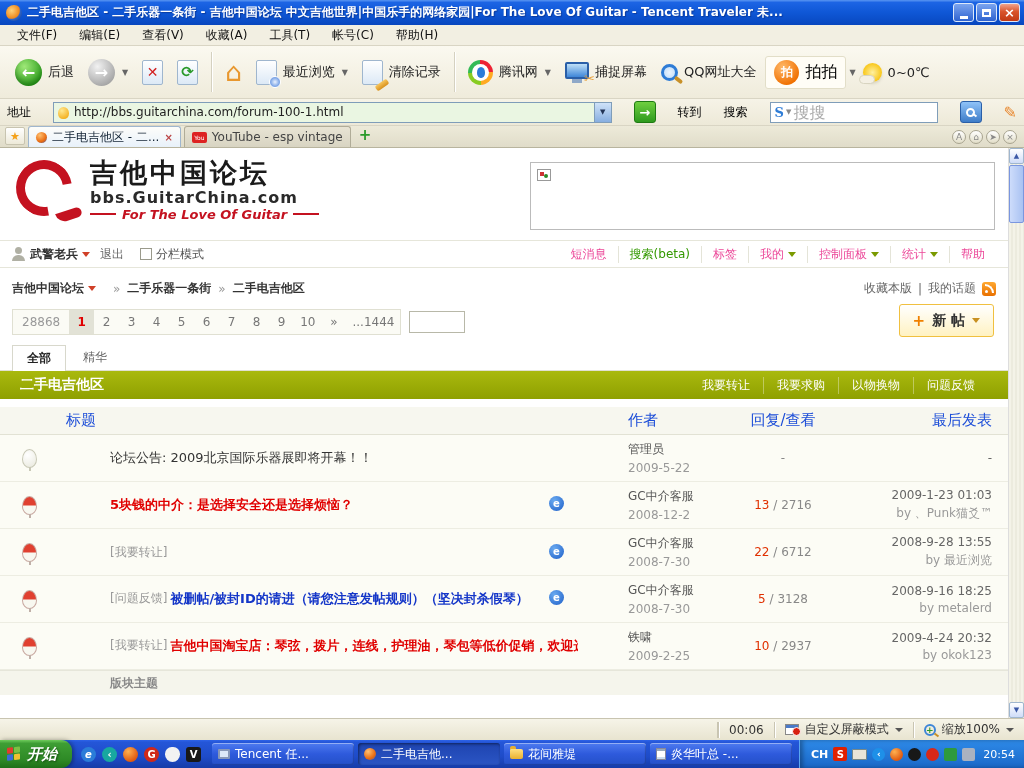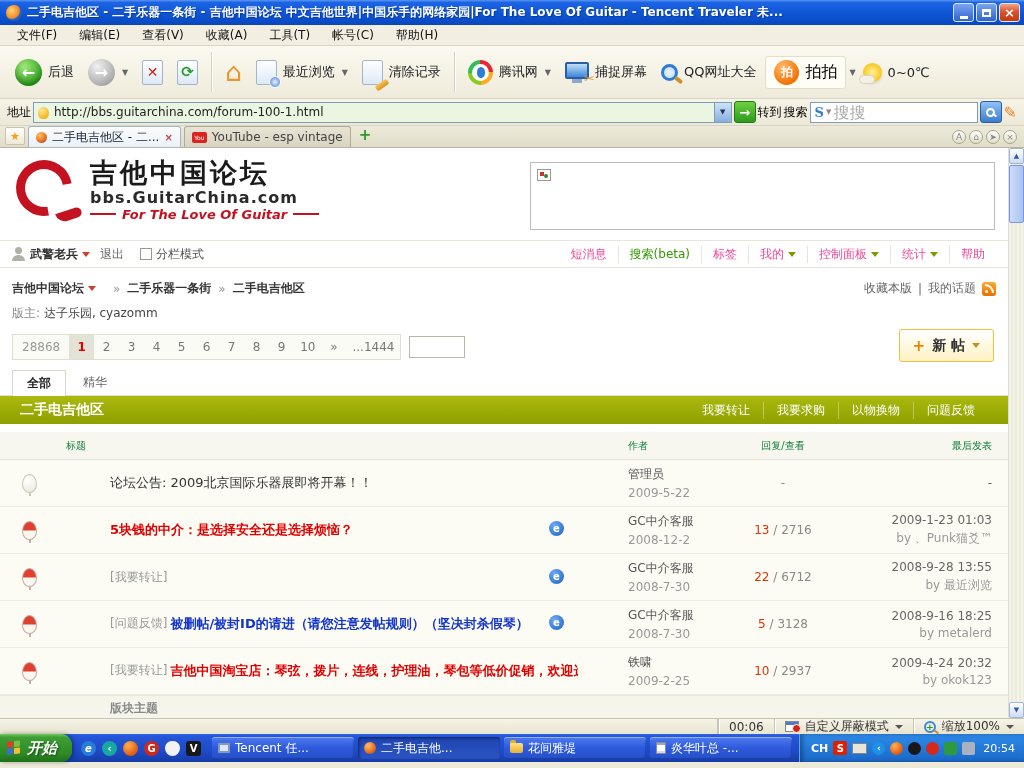--- a/index.html
+++ b/index.html
@@ -40,21 +40,21 @@
 .monitor-icon::after{content:"";position:absolute;left:5px;bottom:-6px;width:10px;height:4px;background:#8FA8C8}
 .scissors-badge{position:absolute;right:-8px;bottom:-9px;color:#E8A13C;font-size:13px}
 .magnifier-icon{width:17px;height:17px;border:3px solid #2E7CD6;border-radius:50%;position:relative;background:radial-gradient(#EAF4FF,#BFDCF8)}
 .magnifier-icon::after{content:"";position:absolute;width:9px;height:4px;background:#C89028;right:-8px;bottom:-4px;transform:rotate(38deg);border-radius:2px}
 .paipai-wrap{background:#FFFDF6;border:1px solid #E2DEC8;border-radius:3px;padding:3px 8px;display:flex;align-items:center;gap:6px;margin:0 2px}
 .paipai-icon{width:25px;height:25px;border-radius:50%;background:radial-gradient(circle at 35% 28%,#FFB868,#F07000 75%);color:#fff;font-size:12px;display:flex;align-items:center;justify-content:center;font-weight:bold}
 .sun-icon{width:19px;height:19px;border-radius:50%;background:radial-gradient(#FFF0A0,#F8C410 75%);box-shadow:0 2px 3px #D8D4C0;position:relative}
 .sun-icon::after{content:"";position:absolute;left:-4px;bottom:-2px;width:14px;height:7px;border-radius:6px;background:#F4F0E4;border:1px solid #D8D4C0}
 
 
-.addrbar{height:27px;background:linear-gradient(#F6F3E7,#EDE9D8);display:flex;align-items:center;padding:0 7px;gap:2px;border-bottom:1px solid #D9D5C4;font-size:12px;flex:0 0 auto}
+.addrbar{height:27px;background:linear-gradient(#F6F3E7,#EDE9D8);display:flex;align-items:center;padding:0 7px;gap:22px;border-bottom:1px solid #D9D5C4;font-size:12px;flex:0 0 auto}
 .addr-input{flex:1;height:21px;border:1px solid #7F9DB9;background:#EAF6E2;display:flex;align-items:center;position:relative;padding-left:20px}
 .bulb{position:absolute;left:4px;top:4px;width:11px;height:12px;border-radius:50% 50% 45% 45%;background:radial-gradient(circle at 35% 30%,#FFE890,#F0A000)}
 .addr-input input{border:none;background:transparent;width:100%;font-size:12px;color:#222;outline:none}
 .addr-drop{width:17px;height:19px;background:linear-gradient(#CFE2F8,#87AEE0);border-left:1px solid #7F9DB9;display:flex;align-items:center;justify-content:center;font-size:7px;color:#235;flex:0 0 auto}
 .go-btn{width:22px;height:22px;border-radius:3px;background:linear-gradient(#6FCF3F,#2E9A1E);color:#fff;display:flex;align-items:center;justify-content:center;font-weight:bold;border:1px solid #1E7A12;font-size:13px}
 .search-box{width:168px;height:21px;border:1px solid #7F9DB9;background:#fff;display:flex;align-items:center;padding:0 4px;gap:2px}
 .sogou-s{color:#2E7CD6;font-weight:bold;font-size:13px;font-family:"DejaVu Serif","Liberation Serif",serif}
 .mini-caret{font-size:7px;color:#888}
 .search-box input{flex:1;border:none;outline:none;font-size:16px;color:#444;min-width:10px}
 .search-box input::placeholder{color:#AAA}
@@ -144,21 +144,21 @@
 .ftab.active{background:#fff;border-color:#D8D8CC;font-weight:bold;color:#222;position:relative;top:1px}
 
 
 .greenbar{height:28px;background:linear-gradient(#A9B90E,#8FA000);display:flex;align-items:center;color:#fff;padding:0 20px}
 .gb-title{font-size:14px;font-weight:bold}
 .gb-links{margin-left:auto;display:flex}
 .gb-link{padding:0 13px;font-size:12px;border-left:1px solid rgba(255,255,255,.35)}
 .gb-link:first-child{border-left:none}
 
 
-.thead{margin-top:8px;height:28px;background:#F7F7EF;border-bottom:1px solid #E2E2D4;display:flex;align-items:center;font-size:10px;color:#15803d}
+.thead{margin-top:8px;height:28px;background:#F7F7EF;border-bottom:1px solid #E2E2D4;display:flex;align-items:center;font-size:15px;color:#1d4ed8}
 .th-title{flex:1;padding-left:66px}
 .th-author{flex:0 0 150px;padding-left:50px}
 .th-replies{flex:0 0 110px;text-align:center}
 .th-last{flex:0 0 170px;text-align:right;padding-right:16px}
 .trow{height:47px;display:flex;align-items:center;background:#FCFCF5;border-bottom:1px solid #EDEDE2;font-size:12px}
 .c1{flex:0 0 58px;display:flex;justify-content:center}
 .c2{flex:1;display:flex;align-items:flex-start;padding-left:52px;overflow:hidden;white-space:nowrap}
 .prefix{color:#999;margin-right:3px}
 .t-red{color:#E00000;font-weight:bold;font-size:13px}
 .t-blue{color:#1436C8;font-weight:bold;font-size:13px}
@@ -171,21 +171,21 @@
 .c5{flex:0 0 170px;padding-right:16px;text-align:right;display:flex;flex-direction:column;gap:3px;justify-content:center}
 .l-date{color:#666}.l-by{color:#999}
 .balloon{width:15px;height:19px;background:radial-gradient(circle at 35% 30%,#FFF,#E8E8DC);border:1px solid #C8C8B6;border-radius:50% 50% 50% 50%/55% 55% 45% 45%;position:relative}
 .balloon::after{content:"";position:absolute;left:6px;bottom:-4px;width:2px;height:4px;background:#C8C8B6}
 .pin{width:15px;height:19px;border-radius:50% 50% 50% 50%/55% 55% 45% 45%;background:linear-gradient(#E04030 0 48%,#F8F8F0 52%);border:1px solid #C8A8A0;position:relative}
 .pin::after{content:"";position:absolute;left:6px;bottom:-4px;width:2px;height:4px;background:#C0B0A8}
 .att-blue{width:15px;height:15px;border-radius:50%;background:radial-gradient(circle at 35% 30%,#6AAAF0,#1E5FC8);color:#fff;font-size:10px;font-weight:bold;display:flex;align-items:center;justify-content:center}
 .section-row{height:25px;background:#F5F5EC;border-top:1px solid #E6E6DA;display:flex;align-items:center;padding-left:110px;font-size:12px;color:#888;font-weight:bold}
 
 
-.statusbar{height:16px;background:linear-gradient(#F6F4E8,#E8E4D0);border-top:1px solid #C8C4B0;display:flex;align-items:center;font-size:12px;color:#333;flex:0 0 auto}
+.statusbar{height:22px;background:linear-gradient(#F6F4E8,#E8E4D0);border-top:1px solid #C8C4B0;display:flex;align-items:center;font-size:12px;color:#333;flex:0 0 auto}
 .sb-fill{flex:1;height:16px;border-right:1px solid #C9C5B2;box-shadow:1px 0 0 #fff}
 .sb-seg{display:flex;align-items:center;gap:6px;padding:0 10px;height:16px;border-left:1px solid #C9C5B2;box-shadow:inset 1px 0 0 #fff}
 .block-icon{width:14px;height:11px;border:1px solid #888;background:#fff;position:relative}
 .block-icon::before{content:"";position:absolute;left:0;top:0;right:0;height:3px;background:#4A7AC8}
 .block-icon::after{content:"";position:absolute;right:-3px;bottom:-2px;width:7px;height:7px;border-radius:50%;background:#D82010;border:1px solid #fff}
 .zoomglass{width:12px;height:12px;border:2px solid #3E86D8;border-radius:50%;color:#2A9A2A;font-size:9px;font-weight:bold;display:flex;align-items:center;justify-content:center;position:relative}
 .zoomglass::after{content:"";position:absolute;width:5px;height:2px;background:#C89028;right:-5px;bottom:-2px;transform:rotate(38deg)}
 .sb-caret{width:0;height:0;border-left:4px solid transparent;border-right:4px solid transparent;border-top:4px solid #555}
 
 
@@ -409,24 +409,20 @@
         <span class="crumb-sep">»</span>
         <span class="crumb-link">二手电吉他区</span>
         <div class="crumbs-right">
           <span>收藏本版</span>
           <span>|</span>
           <span>我的话题</span>
           <span class="rss-icon"></span>
         </div>
       </div>
 
-      <div class="mods">
-        <span>版主:</span>
-        <b>达子乐园, cyazomm</b>
-      </div>
 
       <div class="pagerow">
         <div class="pages">
           <span class="pg total">28868</span>
           <span class="pg cur">1</span>
           <span class="pg">2</span>
           <span class="pg">3</span>
           <span class="pg">4</span>
           <span class="pg">5</span>
           <span class="pg">6</span>

